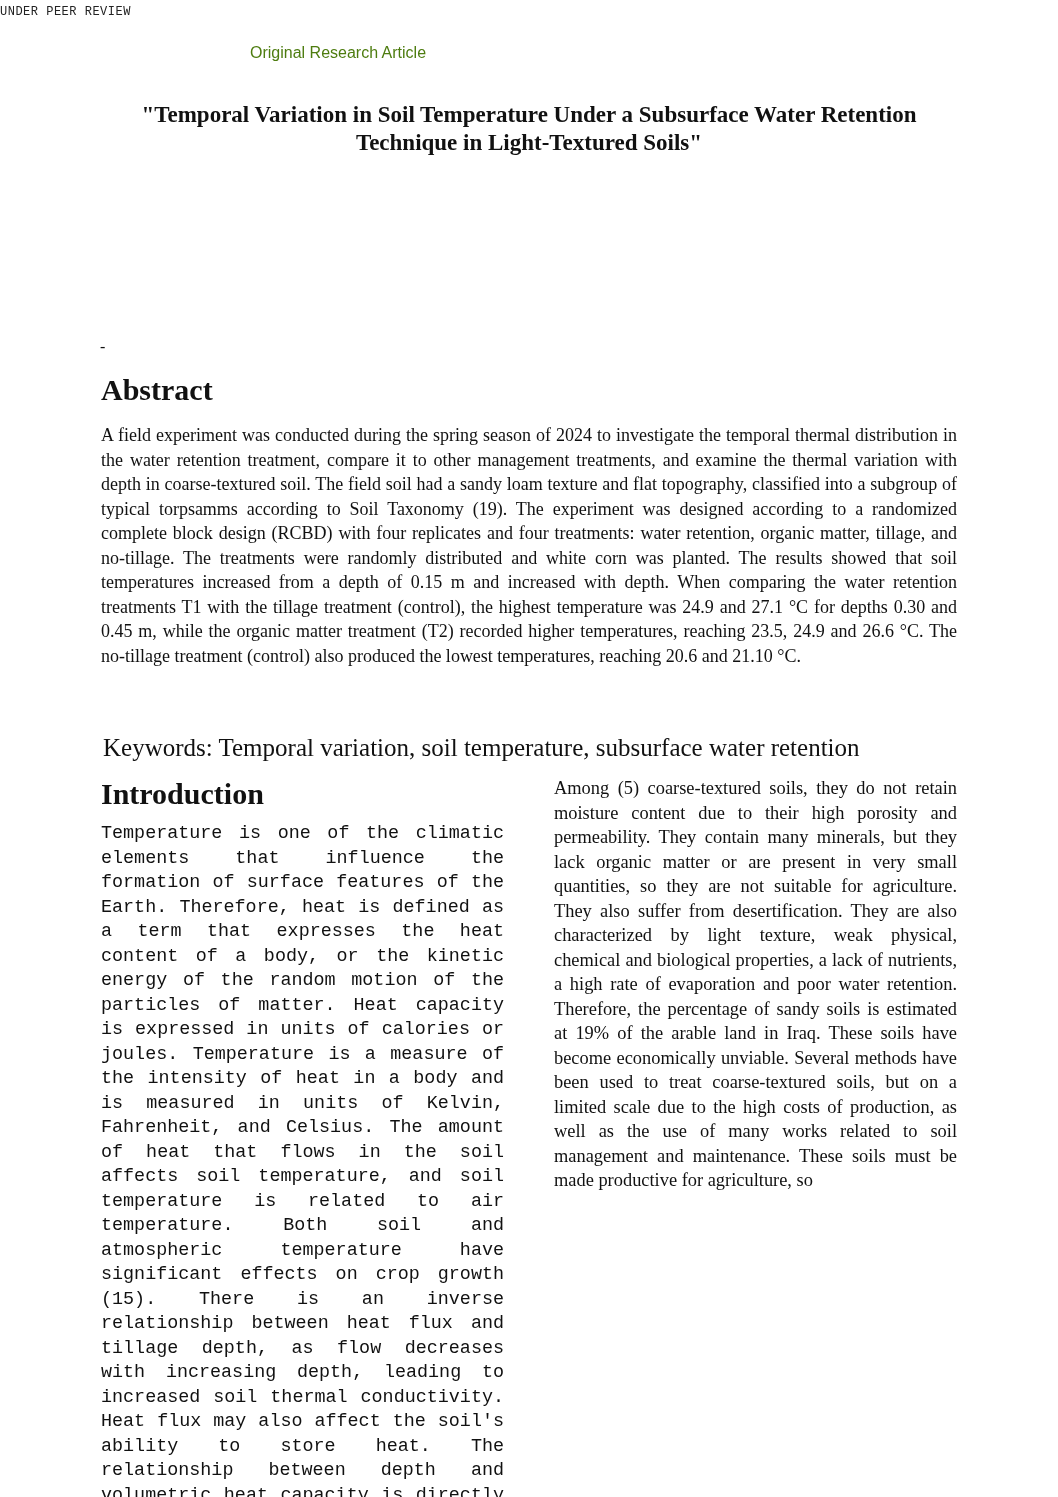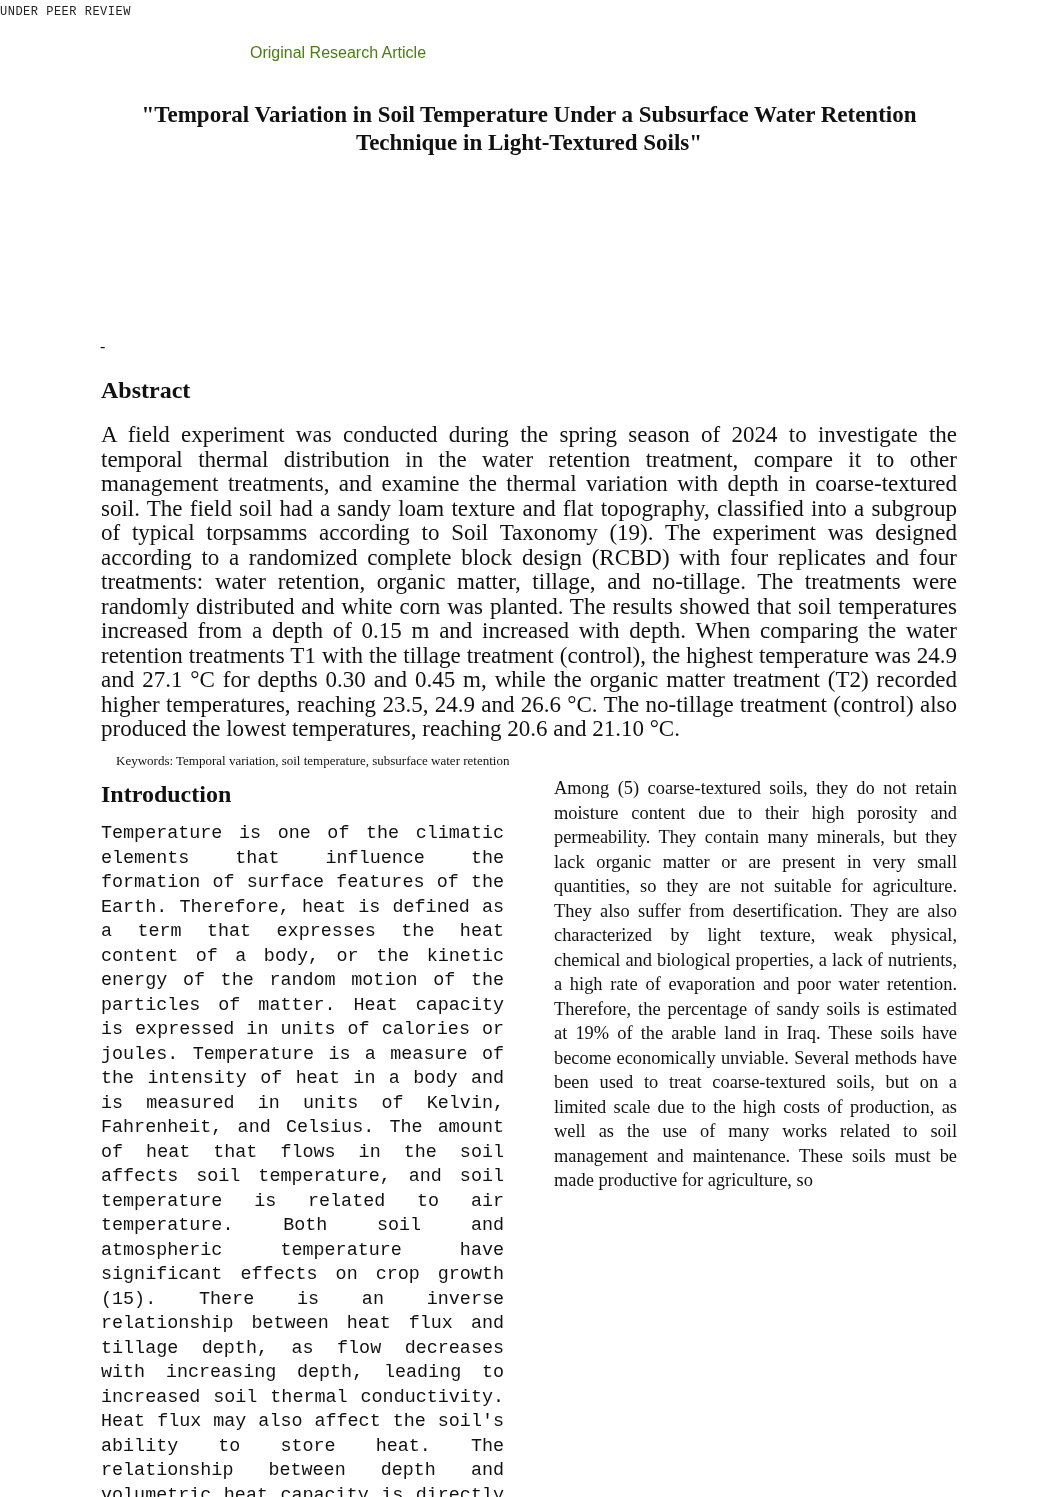--- a/index.html
+++ b/index.html
@@ -48,45 +48,45 @@
     .dash {
       position: absolute;
       left: 100px;
       top: 338px;
       font-size: 16px;
     }
     .section-heading {
       position: absolute;
       font-family: "Liberation Serif", serif;
       font-weight: bold;
-      font-size: 24px;
+      font-size: 30px;
       margin: 0;
       line-height: 28px;
     }
     .abstract-heading { left: 101px; top: 376px; }
     .intro-heading { left: 101px; top: 780px; }
 
     .abstract-text {
       position: absolute;
       left: 101px;
       top: 423px;
       width: 856px;
-      font-size: 23px;
+      font-size: 18px;
       line-height: 24.5px;
       text-align: justify;
       margin: 0;
     }
     .keywords {
       position: absolute;
       left: 101px;
       top: 734px;
       width: 856px;
-      font-size: 13px;
+      font-size: 25px;
       line-height: 24px;
-      margin: 15px;
+      margin: 2px;
     }
     .col {
       position: absolute;
       width: 403px;
       font-size: 18.4px;
       line-height: 24.5px;
       text-align: justify;
     }
     .col p { margin: 0; }
     .col-left { left: 101px; top: 822px; font-family: Liberation Mono, monospace; }

